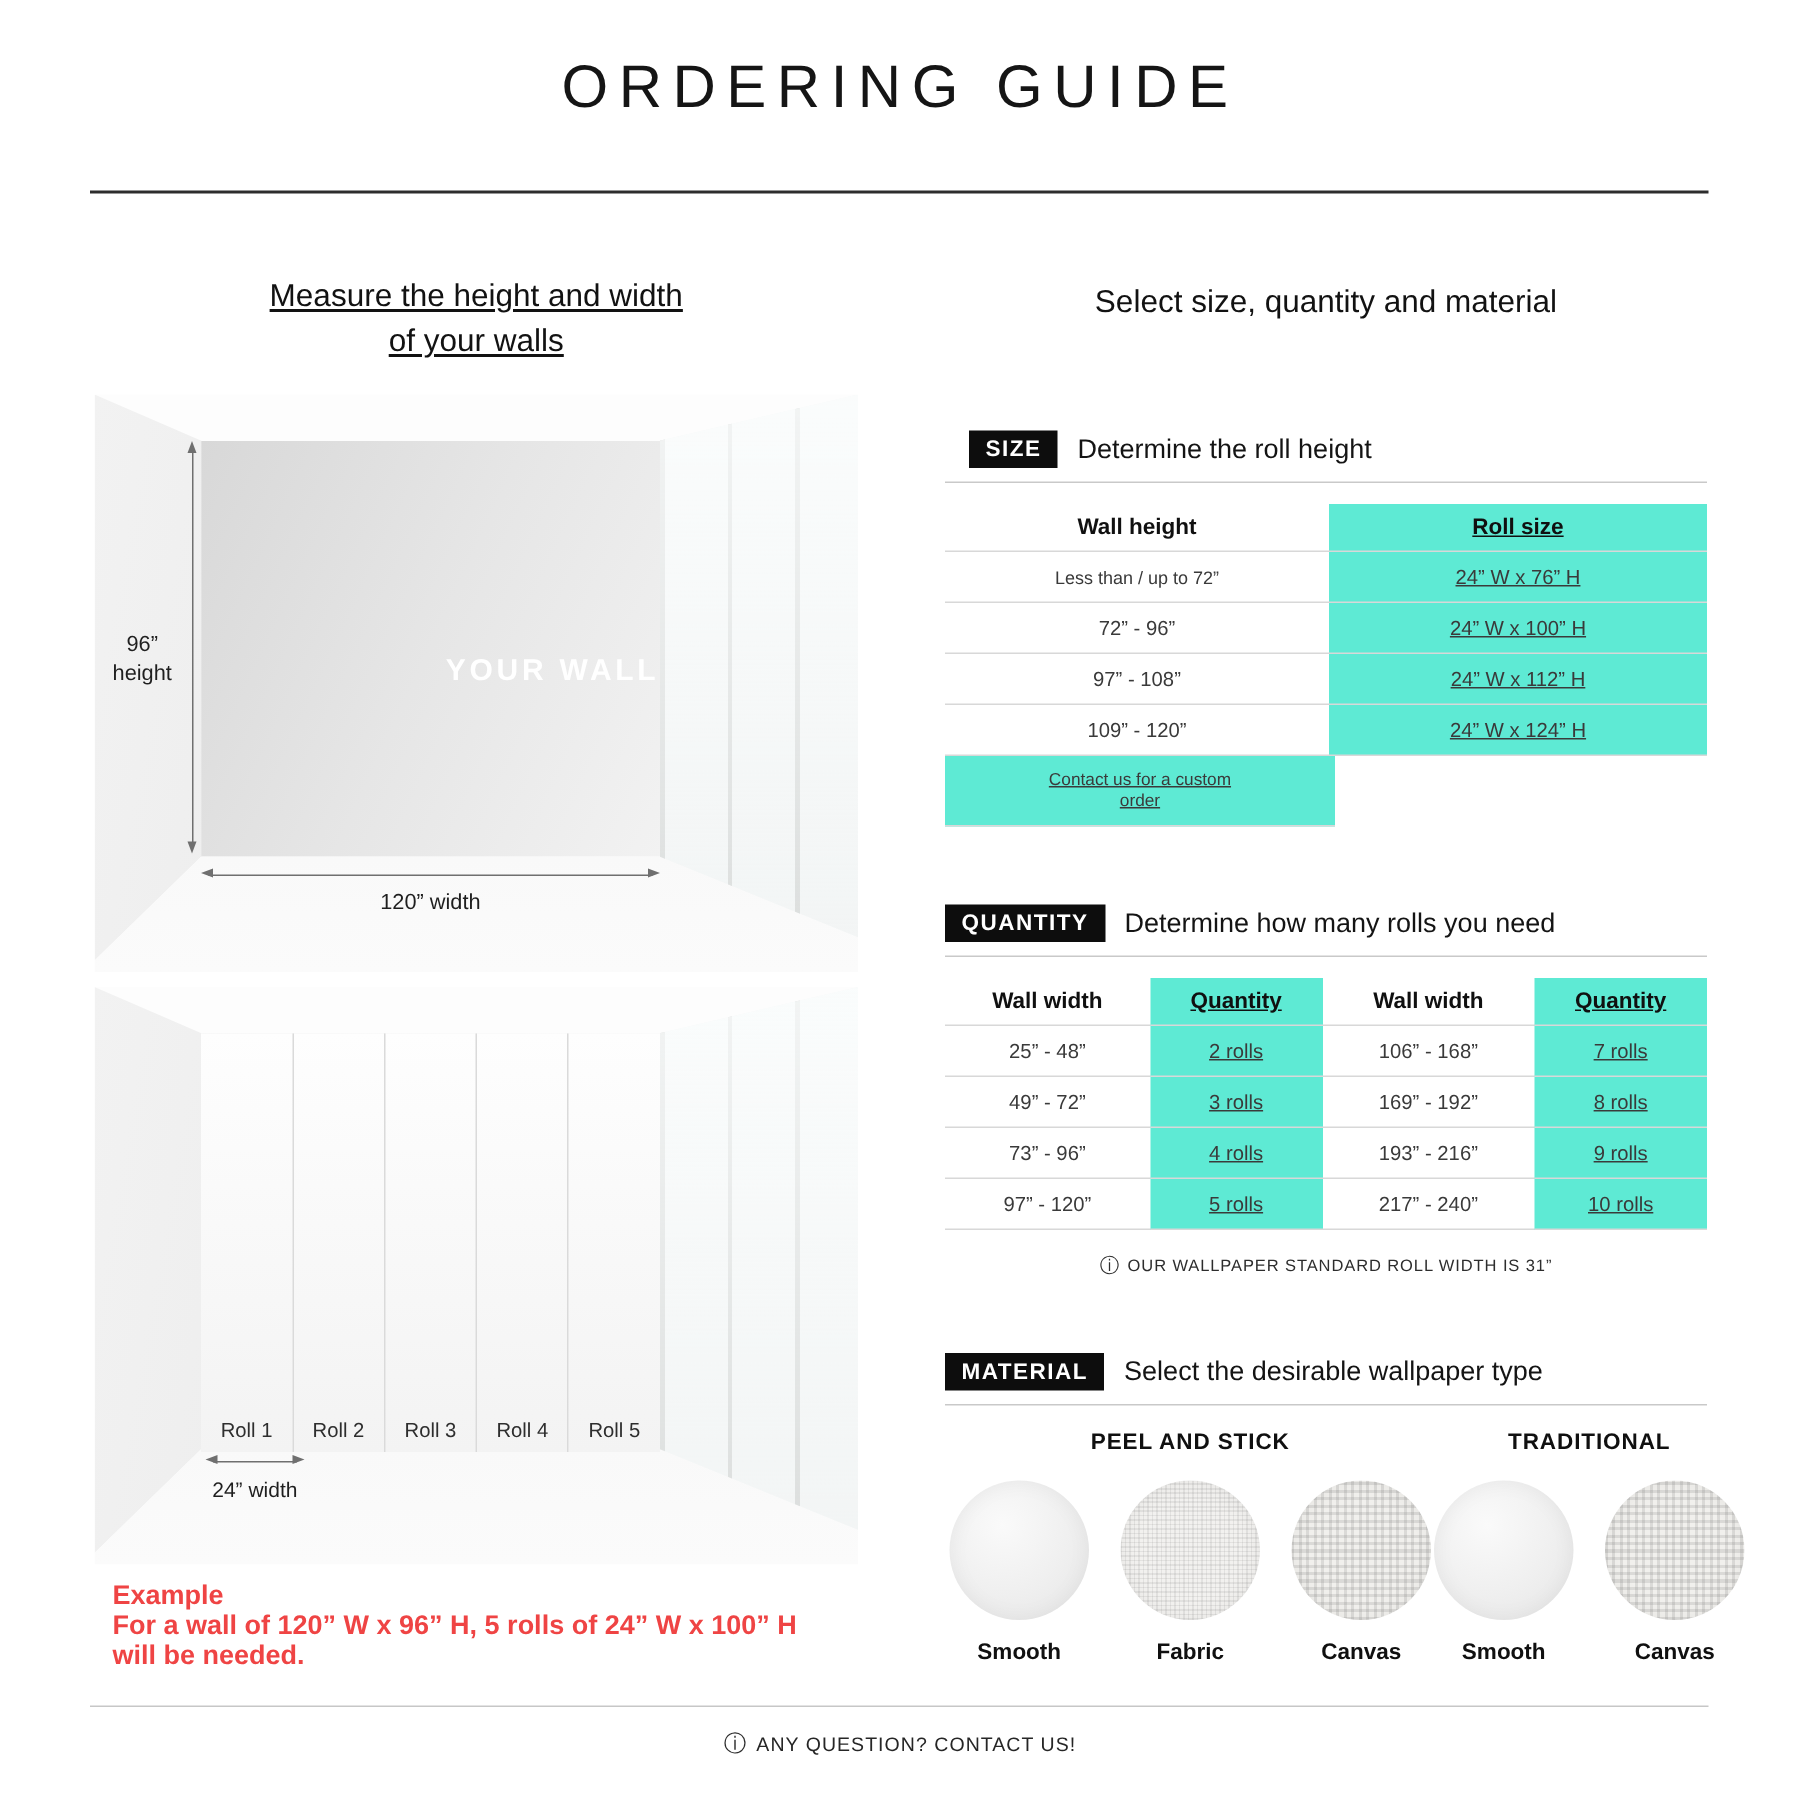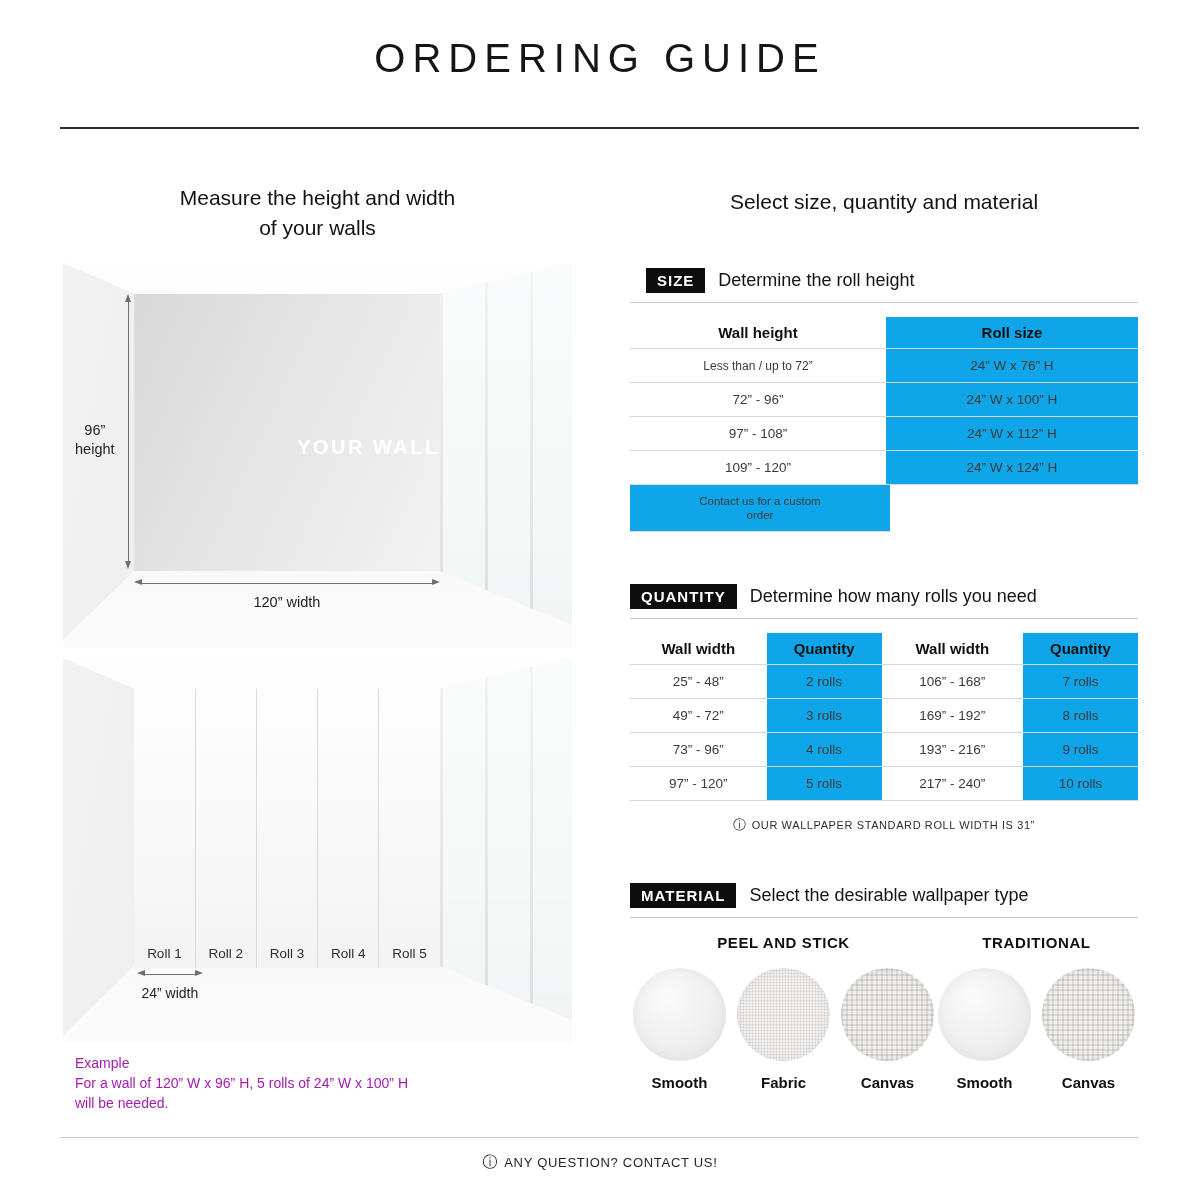--- a/index.html
+++ b/index.html
@@ -20,21 +20,21 @@
     border-top:2px solid #2d2d2d;
   }
 
   
   .left-col  { position:absolute; left:63px;  top:160px; width:509px;  height:980px; }
   .right-col { position:absolute; left:630px; top:160px; width:508px;  height:980px; }
 
   .col-heading {
     text-align:center; font-size:21px; line-height:30px; color:#121212;
   }
-  .left-col .col-heading  { margin-top:23px; }
+  .left-col .col-heading  { margin-top:23px;text-decoration:underline; }
   .right-col .col-heading { margin-top:27px; }
 
   
   .room { position:absolute; left:0; width:509px; height:385px; background:#fdfdfd; overflow:hidden; }
   .room1 { top:103px; }
   .room2 { top:498px; }
 
   .r-left {
     position:absolute; inset:0;
     clip-path:polygon(0% 0%, 14% 8%, 14% 80%, 0% 98%);
@@ -101,44 +101,44 @@
     display:flex; background:#fbfbfb;justify-content:space-between;
   }
   .panel { flex:1; position:relative; background:linear-gradient(180deg,#fefefe 0%, #f3f3f3 100%); }
   .panel + .panel { border-left:1px solid #dadada; }
   .panel-label {
     position:absolute; bottom:7px; left:0; width:100%;
     text-align:center; font-size:13.5px; color:#2e2e2e;
   }
 
   
-  .example { position:absolute; left:12px; top:893px; font-size:14px; line-height:20px; color:#a21caf; }
+  .example { position:absolute; left:12px; top:893px; font-size:18px; line-height:20px; color:#ef4444;font-weight:bold; }
 
   
   .sect-head {
     display:flex; align-items:center; gap:13px;
     padding-bottom:9px; border-bottom:1px solid #c9c9c9;
   }
-  .sect-size     { margin-top:51px;padding-left:16px; }
+  .sect-size     { margin-top:70px;padding-left:16px; }
   .sect-quantity { margin-top:52px; }
   .sect-material { margin-top:49px; }
   .badge {
     background:#0d0d0d; color:#ffffff; font-weight:700;
     font-size:15px; letter-spacing:1px; padding:4px 11px; white-space:nowrap;
   }
   .sect-sub { font-size:18px; color:#141414; }
 
   
   .tbl { margin-top:14px; }
   .trow { display:flex; }
   .tc {
     text-align:center; padding:9px 4px; border-bottom:1px solid #d8d8d8;
     font-size:13.5px; color:#3a3a3a; display:flex; align-items:center; justify-content:center;
   }
-  .tc.gray { background:#0ea5e9; }
+  .tc.gray { background:#5eead4;text-decoration:underline; }
   .tc.th { font-weight:700; font-size:15px; color:#101010; padding:7px 4px; }
   .tc.small-txt { font-size:12px; }
   
   .s-c1 { width:50.4%; }
   .s-c2 { width:49.6%; }
   .custom-order { max-width:130px; margin:0 auto; font-size:11.5px; line-height:14px; }
   
   .q-c1 { width:27%; }
   .q-c2 { width:22.5%; }
   .q-c3 { width:28%; }
@@ -147,21 +147,21 @@
   .roll-note {
     margin-top:15px; text-align:center; font-size:11px; letter-spacing:0.6px;
     color:#2d2d2d; display:flex; align-items:center; justify-content:center; gap:5px;
   }
   .info-ic { font-size:13px; color:#2d2d2d; }
 
   
   .mat-groups { display:flex; justify-content:space-between; margin-top:16px; padding:0 2px; }
   .mat-group { display:flex; flex-direction:column; }
   .mat-name { text-align:center; font-weight:700; font-size:15px; letter-spacing:0.6px; color:#101010; }
-  .swatch-row { display:flex; gap:9px; margin-top:17px; justify-content:center; }
+  .swatch-row { display:flex; gap:19px; margin-top:17px; justify-content:center; }
   .swatch-col { width:95px; display:flex; flex-direction:column; align-items:center; }
   .swatch {
     width:93px; height:93px; border-radius:50%;
     box-shadow:inset 0 0 14px rgba(0,0,0,0.05);
   }
   .tex-smooth { background:radial-gradient(circle at 38% 32%, #fafafa 0%, #efefef 55%, #e5e5e5 100%); }
   .tex-fabric {
     background-color:#f2f1ef;
     background-image:
       repeating-linear-gradient(0deg,  rgba(120,120,120,0.13) 0 1px, transparent 1px 3px),

